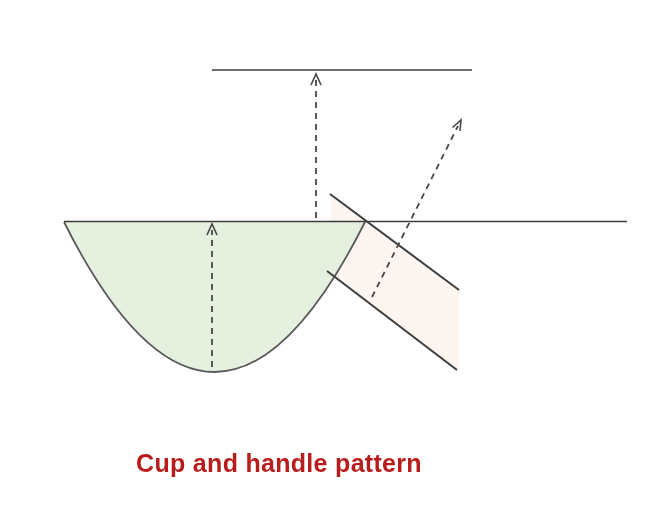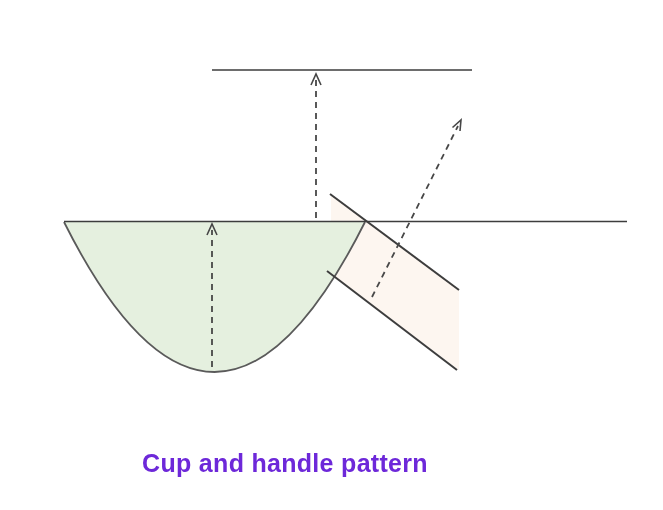--- a/index.html
+++ b/index.html
@@ -12,26 +12,26 @@
     font-family: "Liberation Sans", sans-serif;
   }
   .canvas svg { position: absolute; left: 0; top: 0; }
   .solid-line   { stroke: #3d3d3d; stroke-width: 1.6; fill: none; }
   .handle-line  { stroke: #3d3d3d; stroke-width: 2;   fill: none; }
   .cup-arc      { stroke: #5a5a5a; stroke-width: 1.8; fill: none; }
   .dashed       { stroke: #474747; stroke-width: 1.8; stroke-dasharray: 6 5; fill: none; }
   .head         { stroke: #474747; stroke-width: 1.6; fill: none; stroke-linejoin: miter; }
   .caption {
     position: absolute;
-    left: 285px;
+    left: 279px;
     top: 463px;
     transform: translate(-50%, -50%);
     font-size: 25px;
     font-weight: bold;
-    color: #6d28d9;
+    color: #b91c1c;
     white-space: nowrap;
     letter-spacing: 0.3px;
   }
 </style>
 </head>
 <body>
 
 <div class="canvas">
   <svg width="663" height="510" viewBox="0 0 663 510">
 

